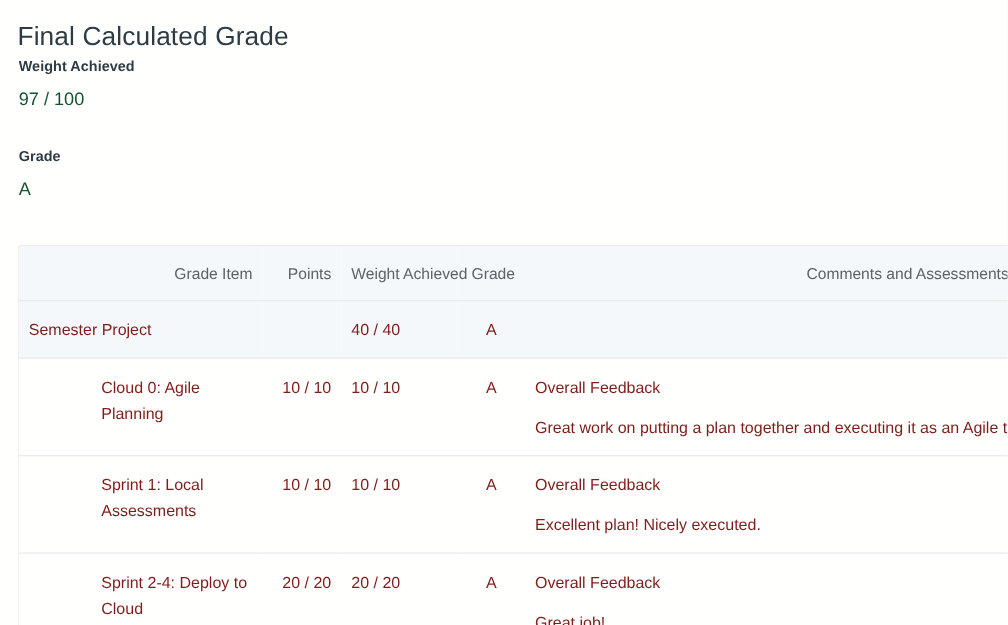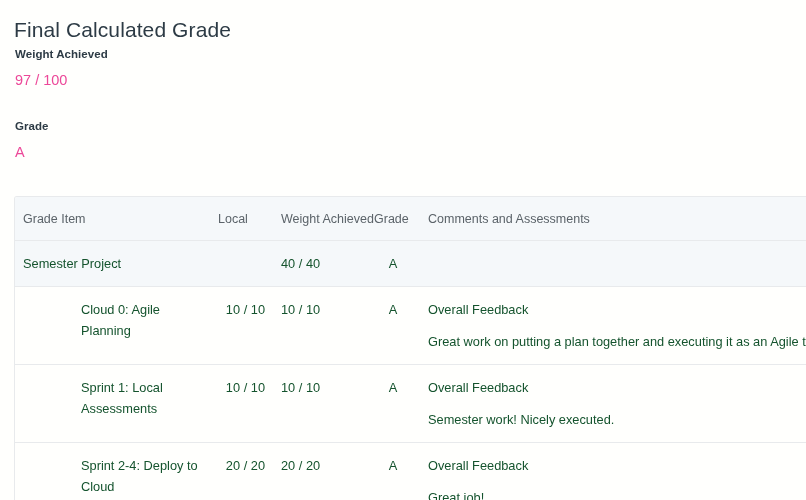--- a/index.html
+++ b/index.html
@@ -43,21 +43,21 @@
     color: #2d3b45;
     letter-spacing: 0.05px;
     line-height: 14px;
     white-space: nowrap;
   }
   .summary-value {
     position: absolute;
     left: 15px;
     font-size: 14.5px;
     font-weight: 400;
-    color: #ec4899;
+    color: #14532d;
     line-height: 18px;
     white-space: nowrap;
   }
 
   .lbl-weight { top: 47px; }
   .val-weight { top: 71px; }
   .lbl-grade  { top: 119px; }
   .val-grade  { top: 143px; }
 
   
@@ -85,37 +85,37 @@
   table.grades col.c-points  { width: 63px; }
   table.grades col.c-weight  { width: 93px; }
   table.grades col.c-grade   { width: 54px; }
   table.grades col.c-comm    { width: 395px; }
 
   table.grades thead th {
     background: #f5f8fa;
     font-weight: 400;
     font-size: 12.5px;
     color: #5b6369;
-    text-align: left;
+    text-align: right;
     padding: 15px 8px 14px 8px;
     border-bottom: 1px solid #e8eaec;
     white-space: nowrap;
     vertical-align: middle;
   }
   th.th-item    { padding-left: 16px; }
   th.th-points  { text-align: right; padding-right: 9px; }
   th.th-weight  { text-align: center; }
   th.th-grade   { text-align: center; }
   th.th-comm    { padding-left: 14px; }
 
   table.grades tbody td {
     padding: 12px 8px;
     vertical-align: top;
     border-bottom: 1px solid #e8eaec;
-    color: #14532d;
+    color: #7f1d1d;
     font-size: 12.8px;
     line-height: 21px;
   }
 
   tr.group-row td {
     background: #f5f8fa;
     padding-top: 13px;
     padding-bottom: 24px;
   }
   tr.item-row td {
@@ -160,21 +160,21 @@
       <colgroup>
         <col class="c-item">
           <col class="c-points">
           <col class="c-weight">
           <col class="c-grade">
           <col class="c-comm">
       </colgroup>
       <thead>
         <tr>
           <th class="th-item">Grade Item</th>
-          <th class="th-points">Local</th>
+          <th class="th-points">Points</th>
           <th class="th-weight">Weight Achieved</th>
           <th class="th-grade">Grade</th>
           <th class="th-comm">Comments and Assessments</th>
         </tr>
       </thead>
       <tbody id="grades-body">
           <tr class="group-row">
             <td class="c-item-cell">Semester Project</td>
             <td class="c-points-cell"></td>
             <td class="c-weight-cell">40 / 40</td>
@@ -191,21 +191,21 @@
               <span class="feedback-body">Great work on putting a plan together and executing it as an Agile team!</span>
             </td>
           </tr>
           <tr class="item-row">
             <td class="c-item-cell indented">Sprint 1: Local Assessments</td>
             <td class="c-points-cell">10 / 10</td>
             <td class="c-weight-cell">10 / 10</td>
             <td class="c-grade-cell">A</td>
             <td class="c-comm-cell">
               <span class="feedback-title">Overall Feedback</span>
-              <span class="feedback-body">Semester work! Nicely executed.</span>
+              <span class="feedback-body">Excellent plan! Nicely executed.</span>
             </td>
           </tr>
           <tr class="item-row">
             <td class="c-item-cell indented">Sprint 2-4: Deploy to Cloud</td>
             <td class="c-points-cell">20 / 20</td>
             <td class="c-weight-cell">20 / 20</td>
             <td class="c-grade-cell">A</td>
             <td class="c-comm-cell">
               <span class="feedback-title">Overall Feedback</span>
               <span class="feedback-body">Great job!</span>

